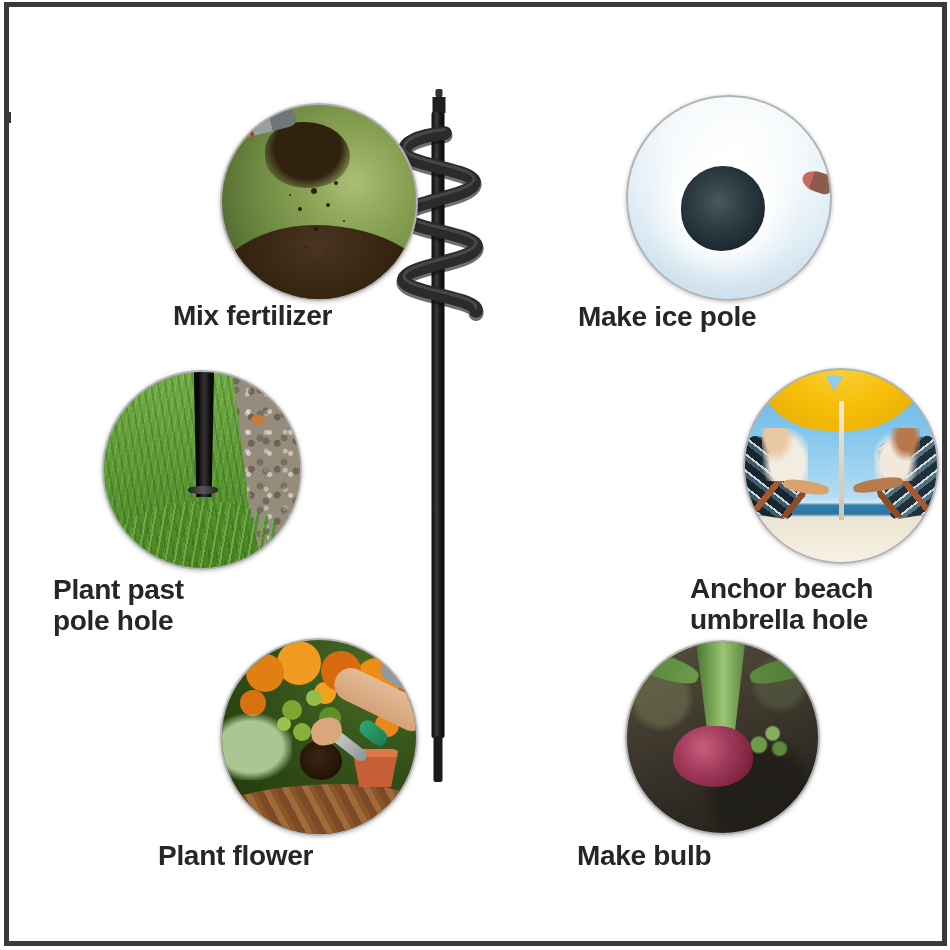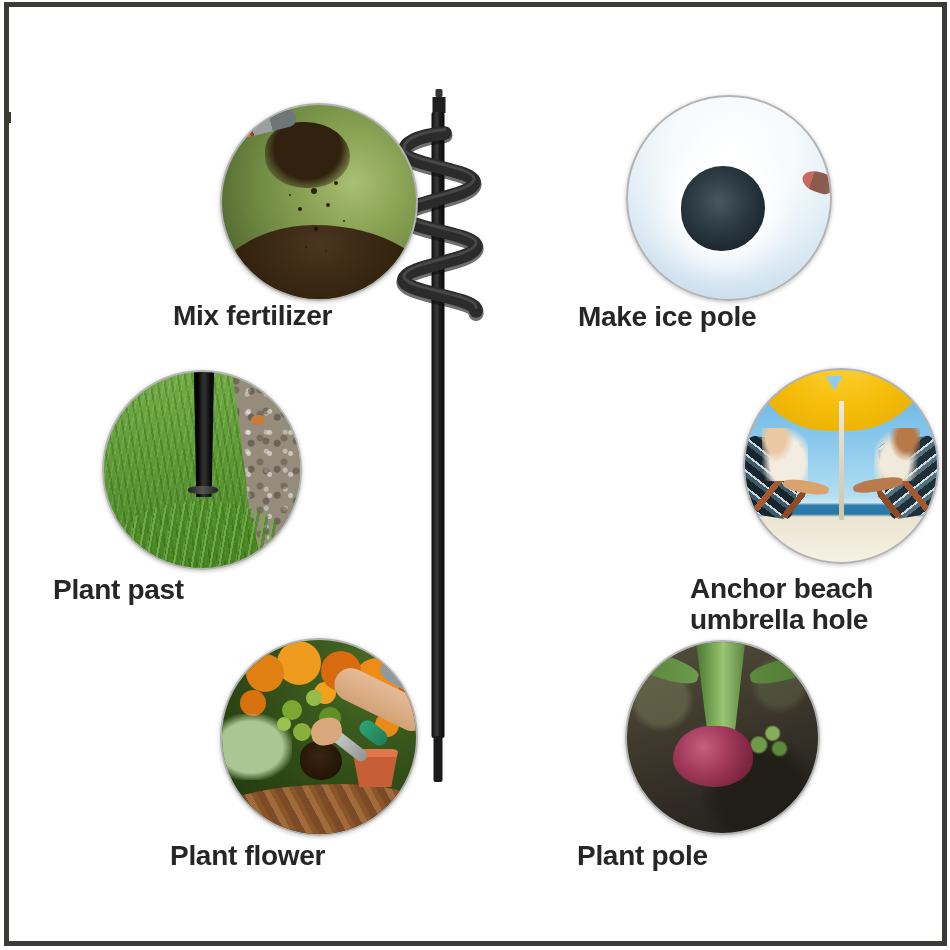--- a/index.html
+++ b/index.html
@@ -23,21 +23,21 @@
   #c-ice  {left:586px;top:79px;width:202px;height:202px;}
   #c-grass{left:62px;top:354px;width:196px;height:196px;}
   #c-beach{left:703px;top:352px;width:192px;height:192px;}
   #c-flow {left:180px;top:622px;width:194px;height:194px;}
   #c-bulb {left:585px;top:624px;width:191px;height:191px;}
 
   #t-fert {left:133px;top:284px;}
   #t-ice  {left:538px;top:285px;}
   #t-grass{left:13px;top:558px;}
   #t-beach{left:650px;top:557px;}
-  #t-flow {left:130px;top:824px;}
+  #t-flow {left:118px;top:824px;}
   #t-bulb {left:537px;top:824px;}
 
   
   .photo-fert{background:radial-gradient(circle at 68% 40%,#aabf74 0%,#8aa355 28%,#6f8a42 55%,#4f6530 85%,#42552a 100%);}
   .fert-mound{left:-12%;bottom:-18%;width:124%;height:56%;
     background:radial-gradient(ellipse at 50% 18%,#4a3520 0%,#33230f 45%,#1f1405 100%);
     border-radius:48% 52% 0 0 / 85% 70% 0 0;}
   .fert-clump{left:22%;top:9%;width:44%;height:34%;
     background:radial-gradient(ellipse at 50% 40%,#31210f 0%,#31210f 55%,rgba(49,33,15,.45) 72%,rgba(49,33,15,0) 86%);
     border-radius:45% 55% 50% 50%;}
@@ -221,20 +221,21 @@
   <figure class="use-case">
     <div id="c-grass" class="circle photo-grass">
       <div class="layer grass-gravel"></div>
       <div class="layer grass-pebble"></div>
       <div class="layer grass-pole"></div>
       <div class="layer grass-collar"></div>
       <div class="layer grass-fore"></div>
     </div>
     <figcaption id="t-grass" class="caption">
       <span>Plant past</span>
+      <span>pole hole</span>
     </figcaption>
   </figure>
 
   <figure class="use-case">
     <div id="c-beach" class="circle photo-beach">
       <div class="layer beach-umbrella"></div>
       <div class="layer beach-notch"></div>
       <div class="layer beach-pole"></div>
       <div class="layer beach-chair-left"></div>
       <div class="layer beach-frame-left"></div>
@@ -274,17 +275,17 @@
   <figure class="use-case">
     <div id="c-bulb" class="circle photo-bulb">
       <div class="layer bulb-leaf-left"></div>
       <div class="layer bulb-leaf-right"></div>
       <div class="layer bulb-stalk"></div>
       <div class="layer bulb-sprout"></div>
       <div class="layer bulb-onion"></div>
       <div class="layer bulb-debris"></div>
     </div>
     <figcaption id="t-bulb" class="caption">
-      <span>Plant pole</span>
+      <span>Make bulb</span>
       <span></span>
     </figcaption>
   </figure>
 </div>
 
 </body></html>

